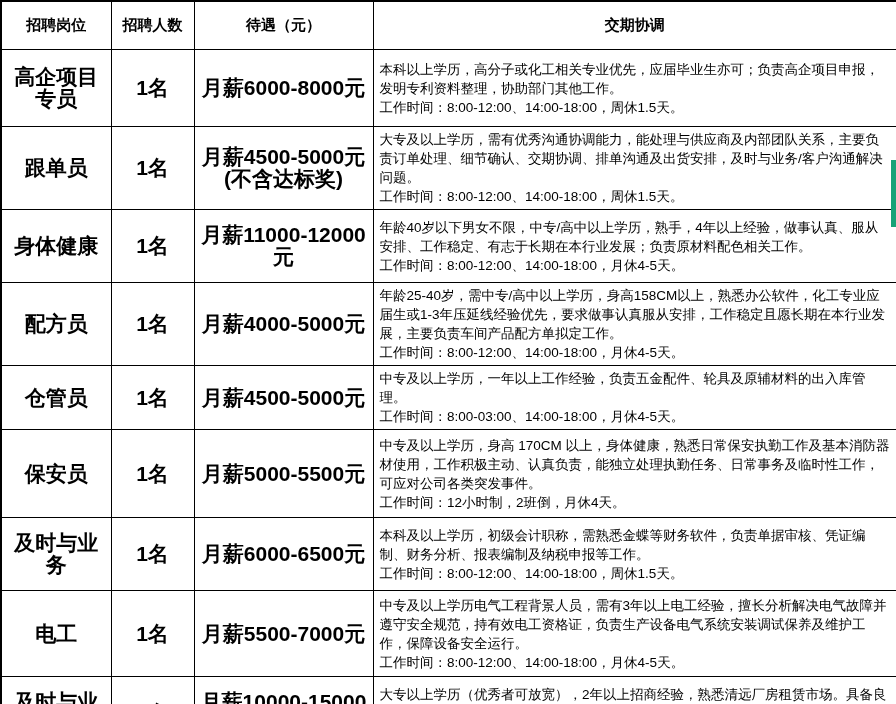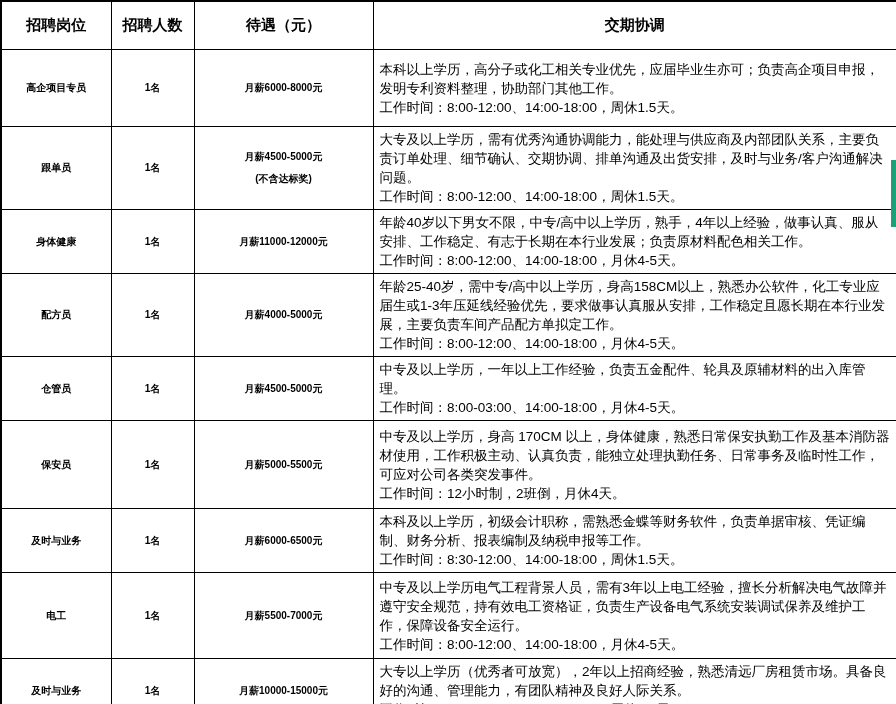--- a/index.html
+++ b/index.html
@@ -30,21 +30,21 @@
   .job-table thead tr { height: 28px; }
   .job-table th {
     font-size: 15px;
     font-weight: bold;
     text-align: center;
     white-space: nowrap;
   }
   td.cell-center {
     text-align: center;
     font-weight: bold;
-    font-size: 10px;
+    font-size: 21px;
     white-space: pre-line;
     line-height: 22px;
   }
   td.cell-req {
     font-size: 13.5px;
     line-height: 19px;
     padding: 3px 6px;
     text-align: left;
     white-space: pre-line;
     overflow-wrap: break-word;
@@ -137,21 +137,21 @@
     <td class="cell-center">月薪5000-5500元</td>
     <td class="cell-req">中专及以上学历，身高 170CM 以上，身体健康，熟悉日常保安执勤工作及基本消防器材使用，工作积极主动、认真负责，能独立处理执勤任务、日常事务及临时性工作，可应对公司各类突发事件。
 工作时间：12小时制，2班倒，月休4天。</td>
   </tr>
 
   <tr>
     <td class="cell-center">及时与业务</td>
     <td class="cell-center">1名</td>
     <td class="cell-center">月薪6000-6500元</td>
     <td class="cell-req">本科及以上学历，初级会计职称，需熟悉金蝶等财务软件，负责单据审核、凭证编制、财务分析、报表编制及纳税申报等工作。
-工作时间：8:30-12:00、14:00-18:00，周休1.5天。</td>
+工作时间：8:00-12:00、14:00-18:00，周休1.5天。</td>
   </tr>
 
   <tr>
     <td class="cell-center">电工</td>
     <td class="cell-center">1名</td>
     <td class="cell-center">月薪5500-7000元</td>
     <td class="cell-req">中专及以上学历电气工程背景人员，需有3年以上电工经验，擅长分析解决电气故障并遵守安全规范，持有效电工资格证，负责生产设备电气系统安装调试保养及维护工作，保障设备安全运行。
 工作时间：8:00-12:00、14:00-18:00，月休4-5天。</td>
   </tr>
 

